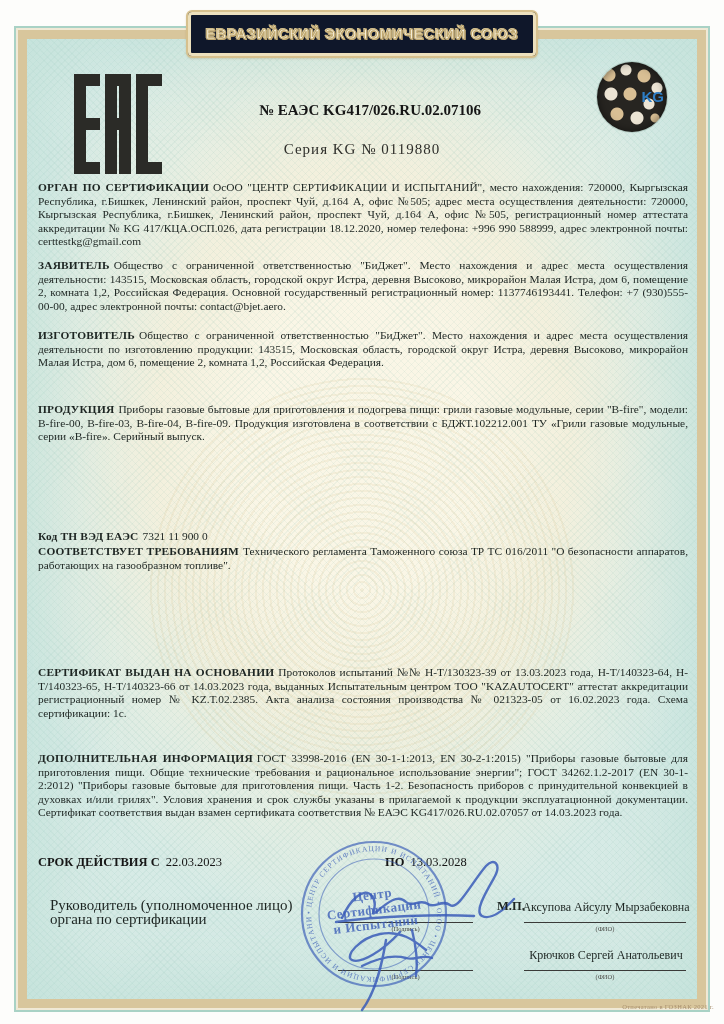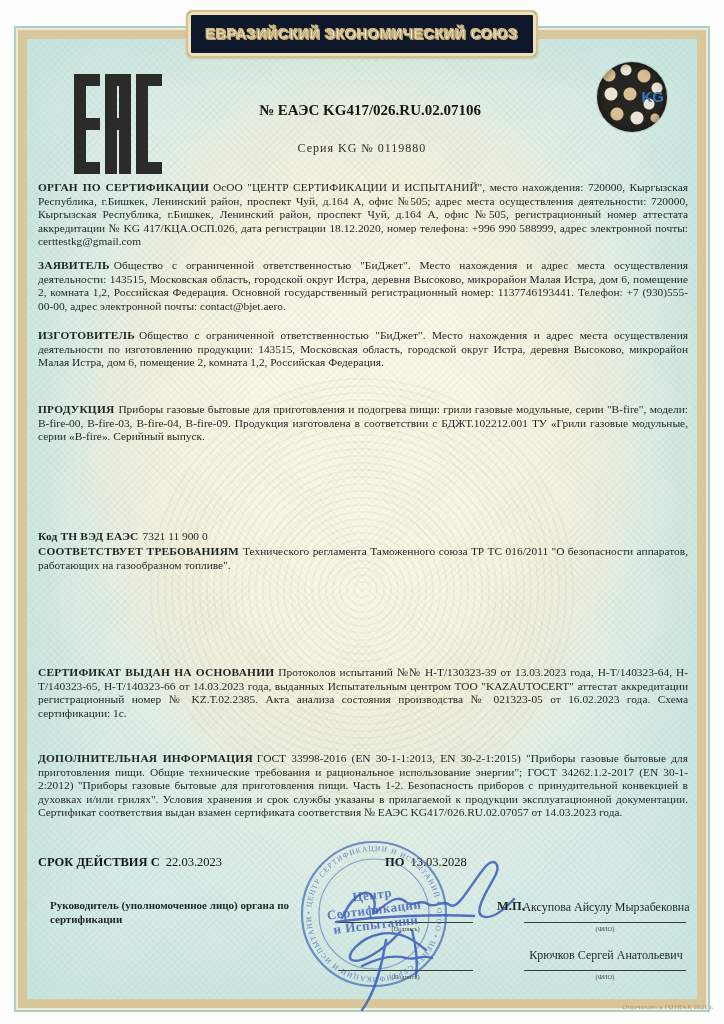--- a/index.html
+++ b/index.html
@@ -33,21 +33,21 @@
     text-shadow:0 0 1px #b89f66,1px 1px 0 #c9b27c,-1px -1px 0 #e4d6ab;}
 
   
   .eac-mark{position:absolute;left:74px;top:74px;width:88px;height:100px;z-index:2;}
   .title{position:absolute;left:130px;top:60px;width:480px;text-align:center;z-index:2;
     font-family:"Liberation Sans","DejaVu Sans",sans-serif;font-weight:bold;
     font-size:29px;letter-spacing:1px;color:#a2854b;}
   .cert-no{position:absolute;left:130px;top:102px;width:480px;text-align:center;z-index:2;
     font-weight:bold;font-size:15px;color:#161616;}
   .series{position:absolute;left:40px;top:141px;width:644px;text-align:center;z-index:2;
-    font-size:12px;letter-spacing:1px;color:#2e2e2a;}
+    font-size:15px;letter-spacing:1px;color:#2e2e2a;}
 
   
   .hologram{position:absolute;left:597px;top:62px;width:70px;height:70px;border-radius:50%;z-index:2;
     background:
       radial-gradient(circle at 12px 13px,#d9bf94 6px,rgba(0,0,0,0) 7px),
       radial-gradient(circle at 29px 8px,#ece4d4 5px,rgba(0,0,0,0) 6px),
       radial-gradient(circle at 47px 14px,#d9bf94 6px,rgba(0,0,0,0) 7px),
       radial-gradient(circle at 60px 26px,#ece4d4 5px,rgba(0,0,0,0) 6px),
       radial-gradient(circle at 14px 32px,#ece4d4 6px,rgba(0,0,0,0) 7px),
       radial-gradient(circle at 33px 32px,#d9bf94 6px,rgba(0,0,0,0) 7px),
@@ -63,21 +63,21 @@
   
   .para{position:absolute;left:38px;width:650px;margin:0;z-index:2;
     font-size:11.4px;line-height:13.5px;text-align:justify;color:#1d2522;}
   .para b{margin-right:4px;letter-spacing:.2px;}
 
   
   .valid{position:absolute;z-index:2;font-size:12.5px;color:#161616;}
   .valid b{margin-right:6px;}
 
   
-  .role{position:absolute;left:50px;z-index:2;font-weight:bold;font-size:11px;line-height:14px;width:245px;}
+  .role{position:absolute;left:50px;z-index:2;font-weight:normal;font-size:15px;line-height:14px;width:245px;}
   .sigline{position:absolute;height:0;border-bottom:1px solid #3a3a38;z-index:2;}
   .under-label{position:absolute;z-index:2;font-size:6.5px;color:#4a4a46;text-align:center;}
   .mp{position:absolute;left:497px;top:899px;z-index:5;font-weight:bold;font-size:12.5px;}
   .name{position:absolute;left:520px;width:172px;text-align:center;z-index:2;font-size:12px;}
 
   
   .stamp{position:absolute;left:299px;top:839px;width:150px;height:150px;z-index:3;opacity:.92;}
   .stamp svg{position:absolute;inset:0;}
   .stamp-center{position:absolute;left:15px;top:48px;width:120px;text-align:center;z-index:2;
     transform:rotate(-7deg);color:rgba(62,96,184,.88);font-weight:bold;

